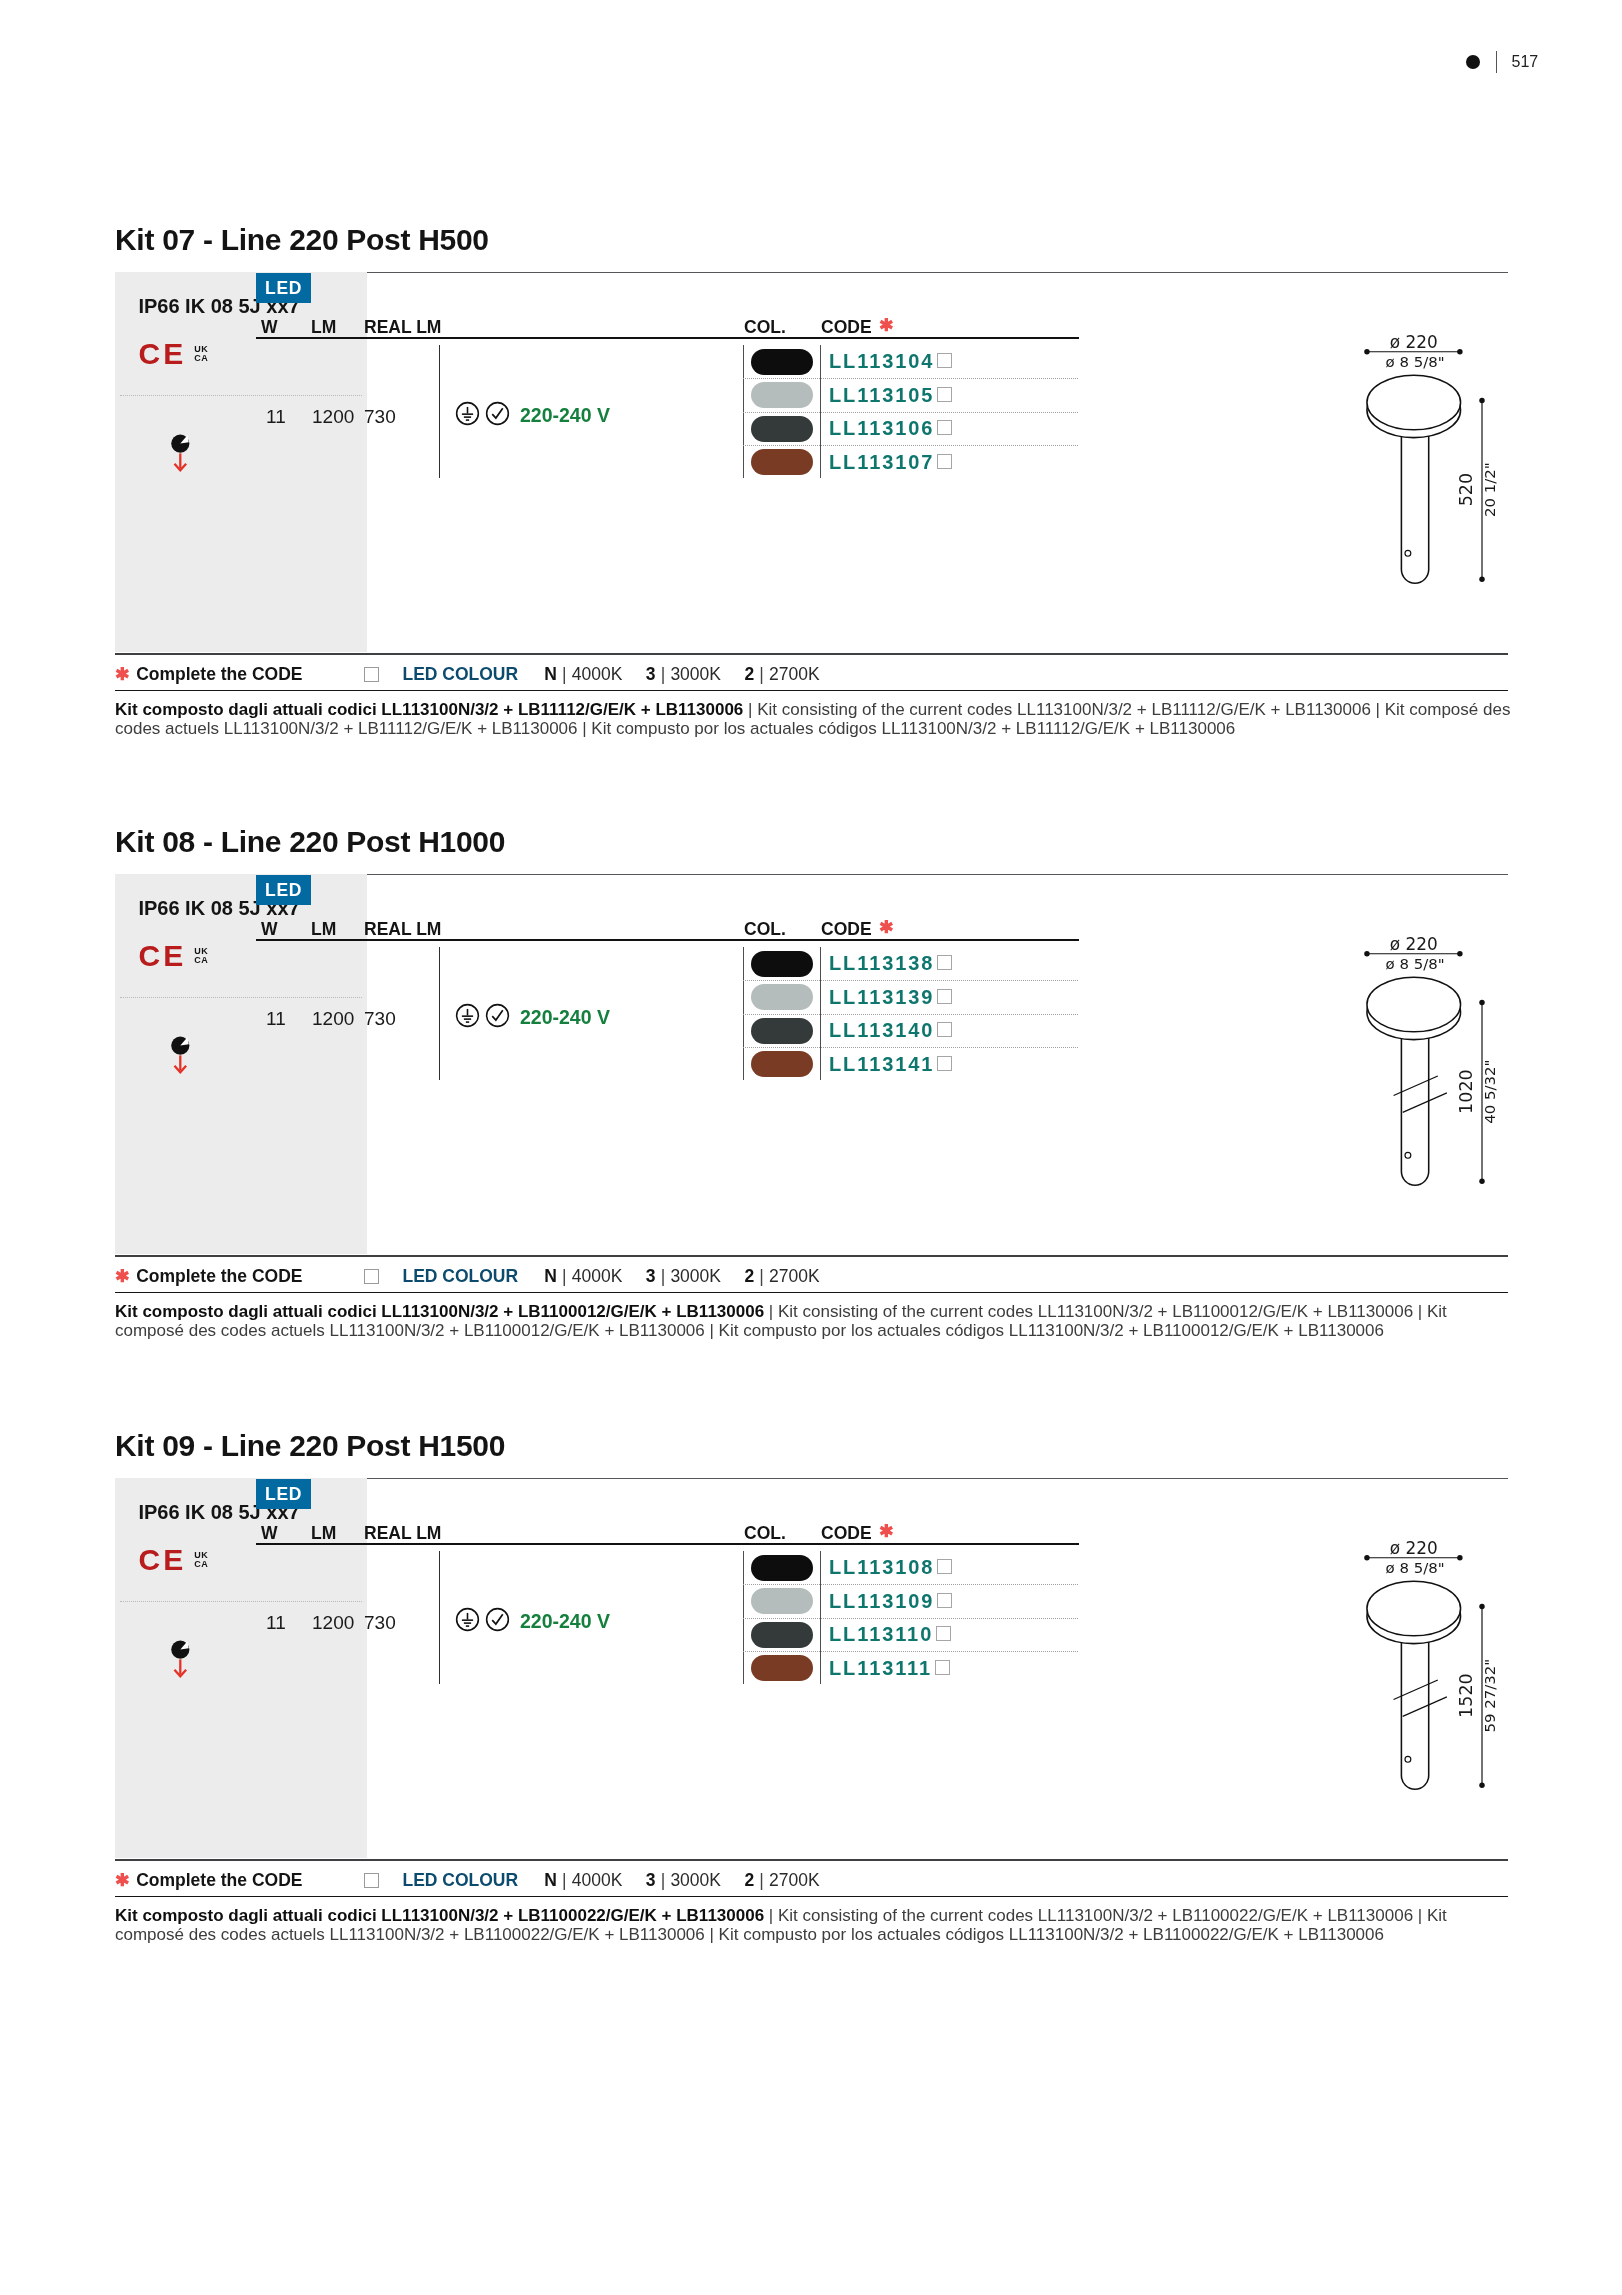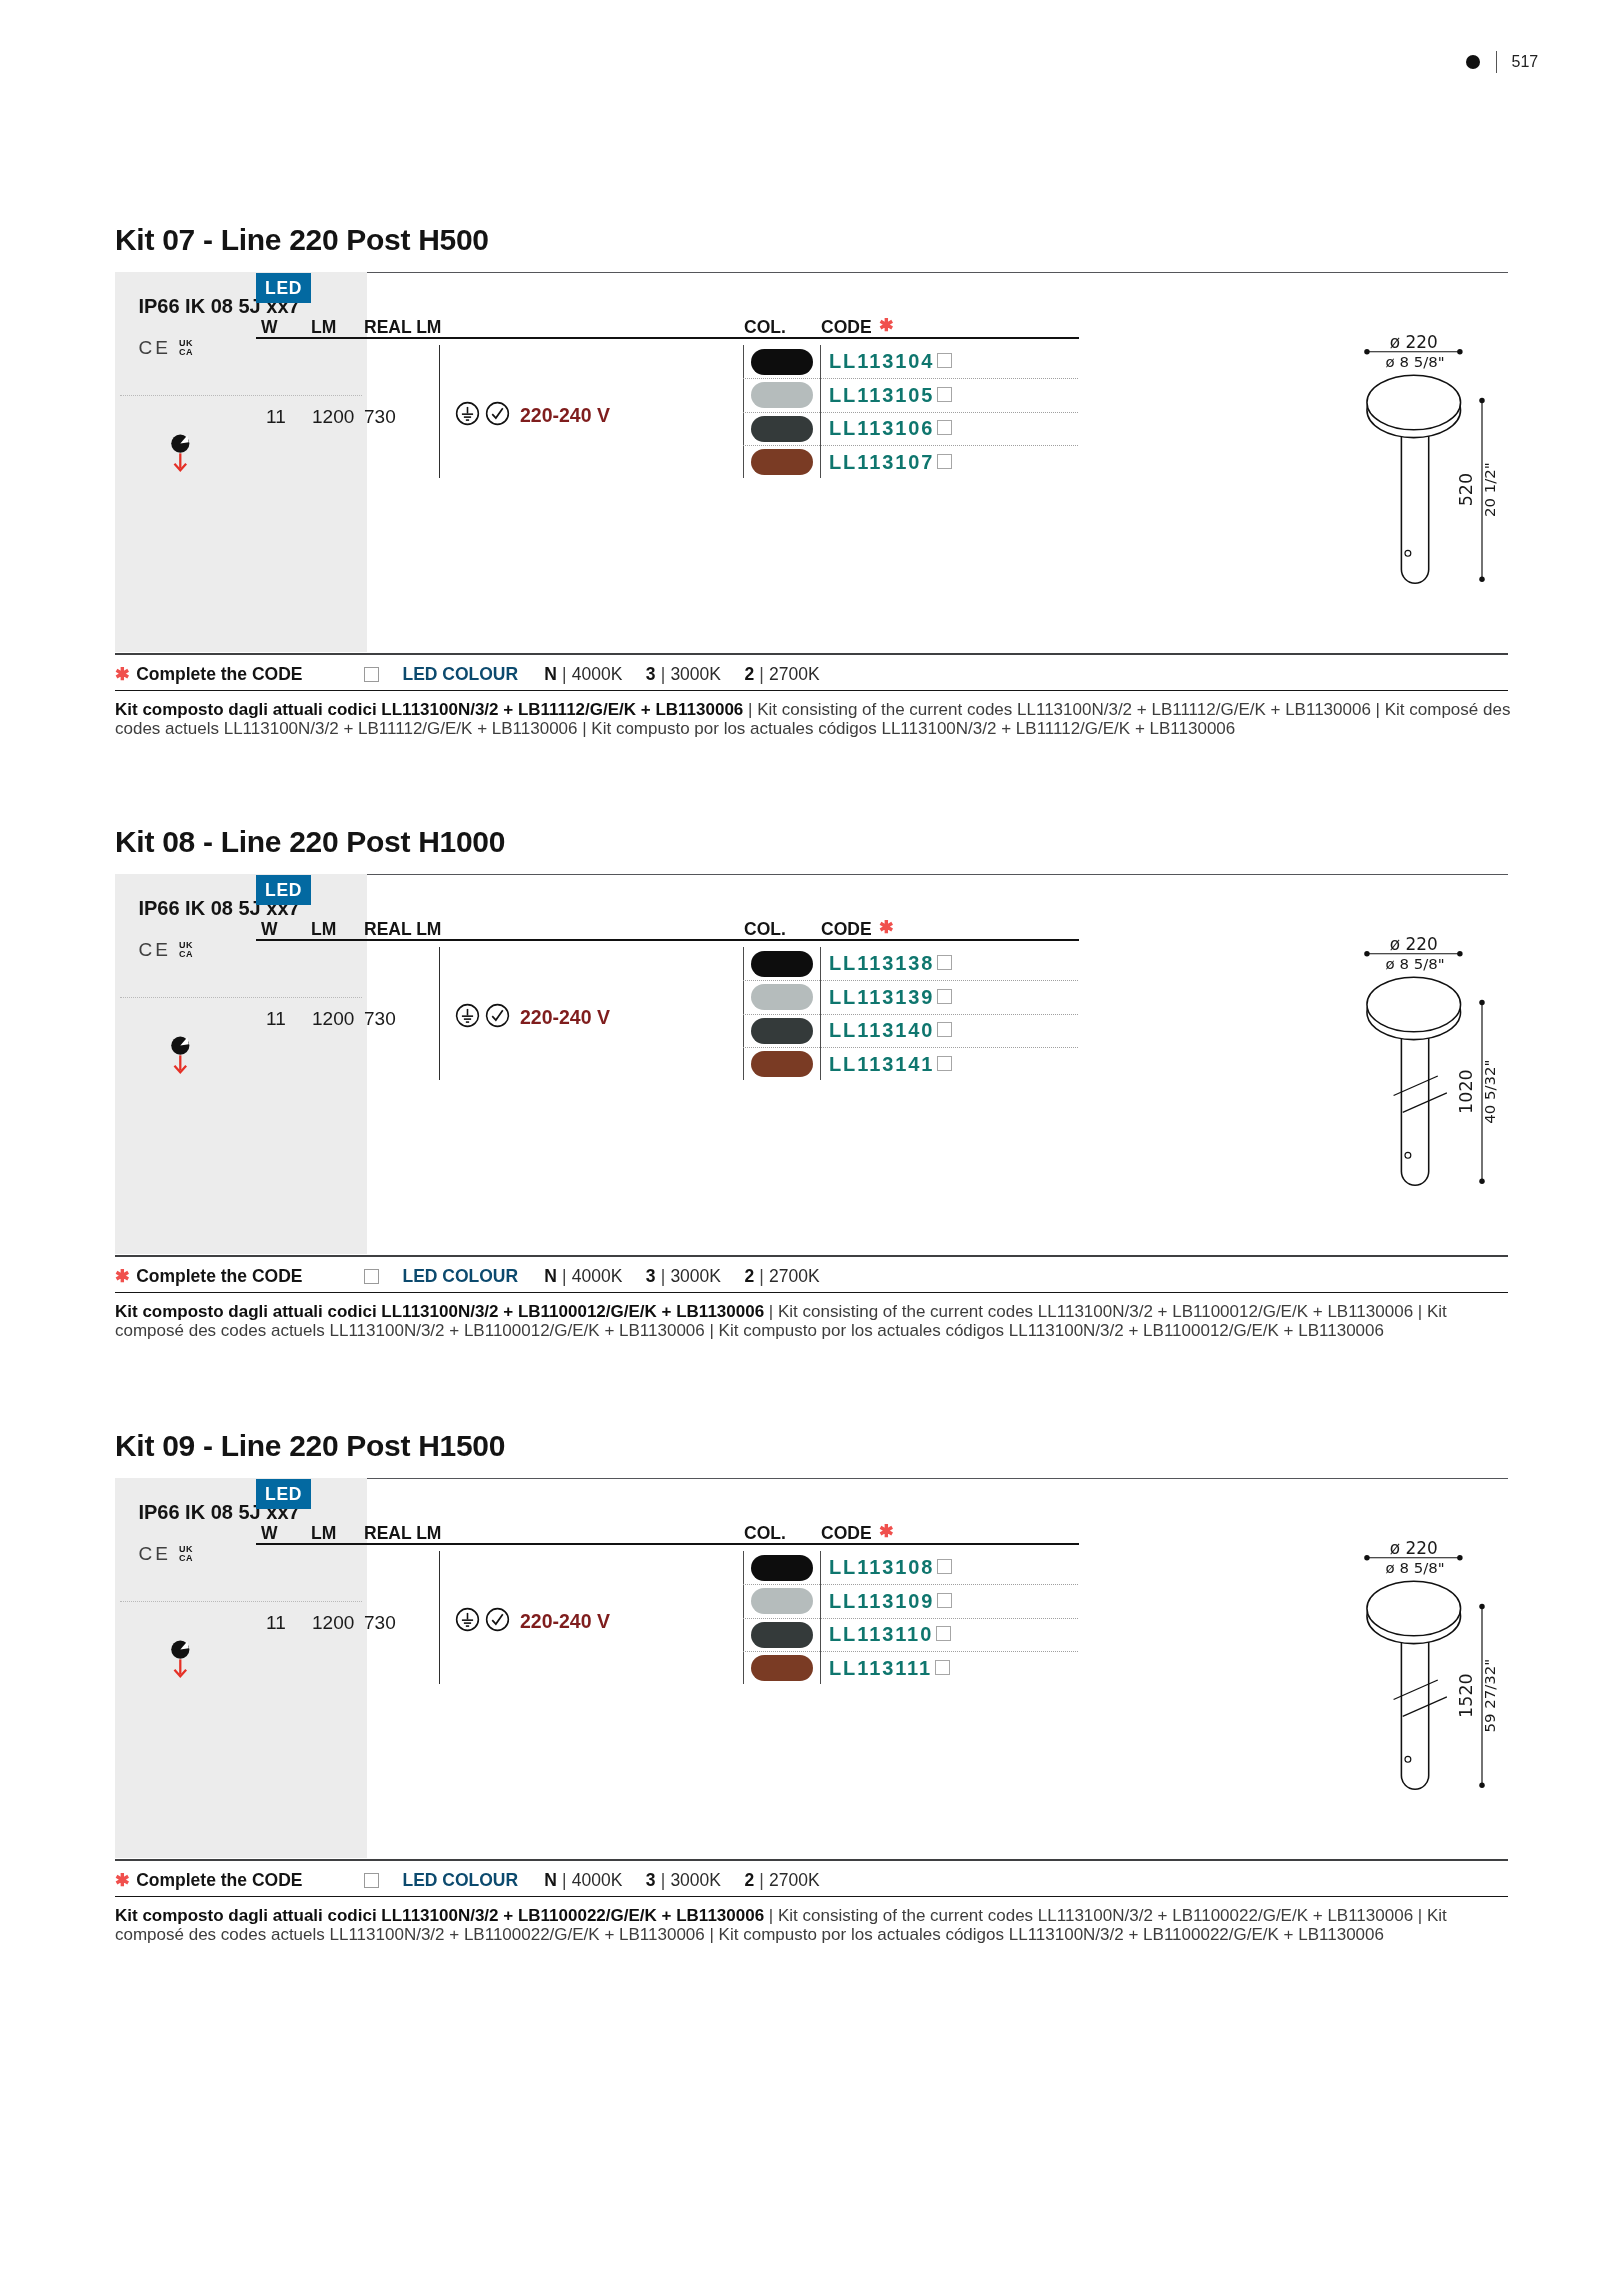--- a/index.html
+++ b/index.html
@@ -15,38 +15,38 @@
   
   .kit{position:absolute;left:0;width:1623px;height:585px;}
   .kit1{top:214px;} .kit2{top:816px;} .kit3{top:1420px;}
 
   .title{position:absolute;left:115px;top:9px;font-size:30px;font-weight:800;letter-spacing:-0.3px;color:#141414;}
   .rule-top{position:absolute;left:115px;top:58px;width:1393px;height:1.3px;background:#55565a;}
   .graybox{position:absolute;left:115px;top:58px;width:252px;height:380px;background:#ececec;}
 
   .ratings{position:absolute;left:23.4px;top:23.4px;font-size:20px;font-weight:800;color:#141414;}
   .cemark{position:absolute;left:23.4px;top:65px;display:flex;align-items:center;}
-  .ce{font-size:19px;letter-spacing:3.2px;color:#404040;font-weight:400;}
+  .ce{font-size:30px;letter-spacing:3.2px;color:#b91c1c;font-weight:700;}
   .ukca{margin-left:7.8px;font-size:9px;font-weight:800;line-height:9px;letter-spacing:0.6px;color:#141414;}
   .dotline{position:absolute;left:5.2px;top:123px;width:242px;border-top:1.3px dotted #b9b9b9;}
   .bollard{position:absolute;left:51px;top:161px;}
 
   .ledtag{position:absolute;left:256px;top:59px;width:55px;height:30px;background:#0369a1;color:#fff;
           font-size:17.5px;font-weight:800;display:flex;align-items:center;justify-content:center;letter-spacing:0.6px;}
   .th{position:absolute;top:103px;font-size:17.5px;font-weight:800;color:#141414;}
   .th-w{left:261px;} .th-lm{left:311px;} .th-real{left:364px;} .th-col{left:744px;} .th-code{left:821px;}
   .ast{color:#f0504d;font-size:17.5px;font-weight:700;}
   .th-ast{position:absolute;left:879px;top:101px;}
   .hline{position:absolute;left:256px;top:123px;width:823px;height:1.9px;background:#111;}
 
   .vdiv{position:absolute;left:439px;top:131px;width:1.3px;height:133px;background:#2e2e2e;}
   .rowval{position:absolute;top:192px;font-size:19px;color:#1a1a1a;}
   .v-w{left:266px;} .v-lm{left:312px;} .v-real{left:364px;}
   .ic1{position:absolute;left:455px;top:187px;} .ic2{position:absolute;left:485px;top:187px;}
-  .voltage{position:absolute;left:520px;top:190px;font-size:19.5px;font-weight:800;color:#7f1d1d;}
+  .voltage{position:absolute;left:520px;top:190px;font-size:19.5px;font-weight:800;color:#15803d;}
 
   .swl{position:absolute;left:743px;top:131px;width:1.3px;height:133px;background:#4d4d4d;}
   .swr{position:absolute;left:820px;top:131px;width:1.3px;height:133px;background:#4d4d4d;}
   .swatch{position:absolute;left:751px;width:62px;height:26px;border-radius:13.6px;}
   .sw0{top:135px;} .sw1{top:168px;} .sw2{top:202px;} .sw3{top:235px;}
   .dotsep{position:absolute;left:743px;width:335px;border-top:1.3px dotted #a0a0a0;}
   .ds0{top:164px;} .ds1{top:198px;} .ds2{top:231px;}
   .coderow{position:absolute;left:829px;font-size:20px;font-weight:800;letter-spacing:1.9px;color:#0f766e;white-space:nowrap;}
   .cr0{top:136px;} .cr1{top:170px;} .cr2{top:203px;} .cr3{top:237px;}
   .sq{display:inline-block;width:13px;height:13px;border:1.9px solid #a6a6a6;margin-left:3.2px;vertical-align:0px;}

